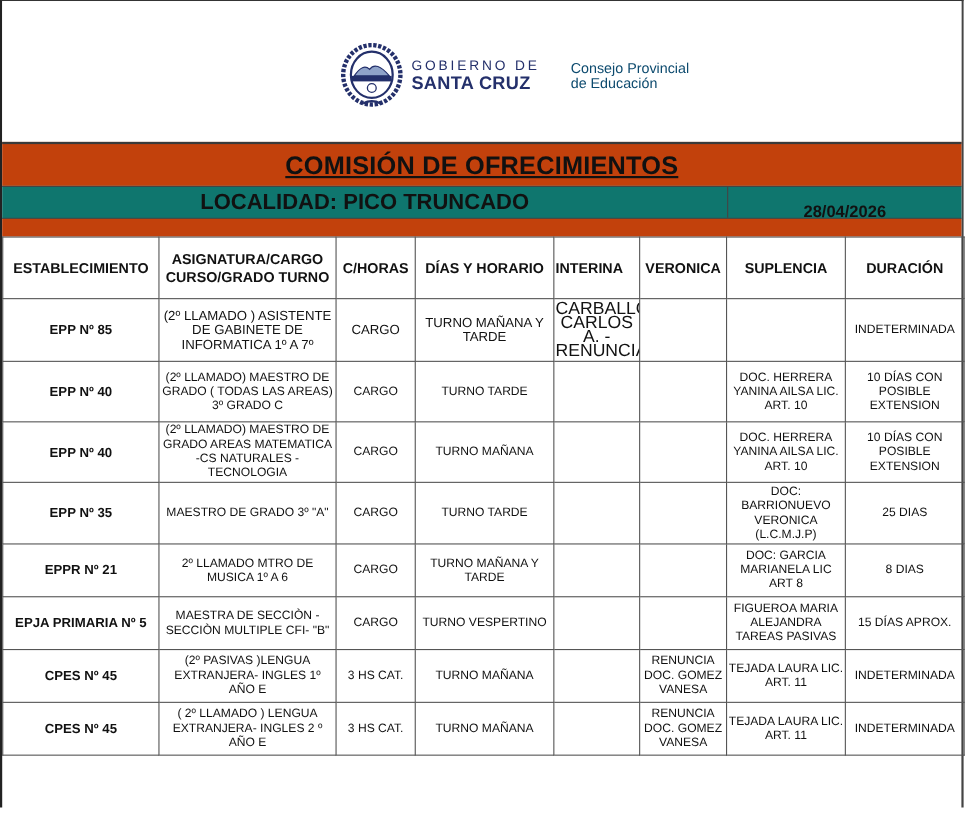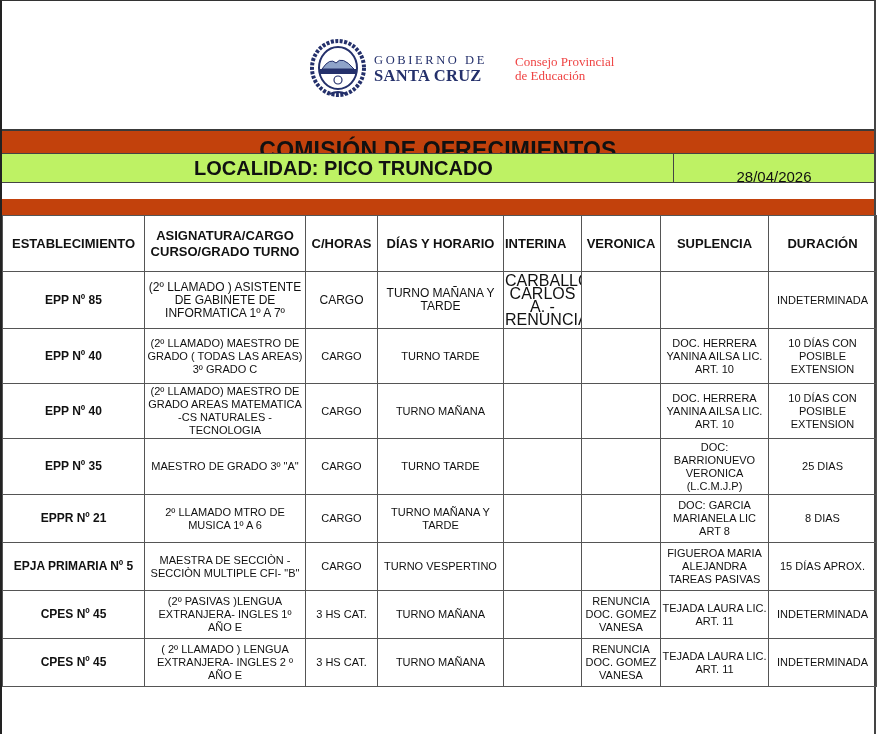--- a/index.html
+++ b/index.html
@@ -1,30 +1,30 @@
 <!DOCTYPE html>
 <html><head>
 <meta charset="utf-8">
 <style>
   html, body { margin: 0; padding: 0; background: #ffffff; }
   body { width: 881px; height: 747px; position: relative; overflow: hidden; font-family: "Liberation Sans", sans-serif; }
   .sheet { position: absolute; left: 0; top: 0; width: 876px; height: 734px; border-left: 2px solid #222; border-right: 2px solid #444; border-top: 1px solid #333; box-sizing: border-box; }
   .header { position: absolute; left: 0; top: 0; width: 100%; height: 128px; background: #fff; }
-  .logo-wrap { position: absolute; left: 306px; top: 38px; display: flex; align-items: center; font-family: Liberation Serif, serif; }
+  .logo-wrap { position: absolute; left: 306px; top: 38px; display: flex; align-items: center; }
   .crest { width: 60px; height: 60px; }
   .gob { margin-left: 6px; color: #24306b; line-height: 1; }
   .gob .l1 { font-size: 12.5px; letter-spacing: 2.6px; font-weight: normal; }
   .gob .l2 { font-size: 16.5px; font-weight: bold; letter-spacing: 0.3px; margin-top: 2px; }
-  .cpe { margin-left: 28px; color: #ef4444; font-size: 13px; line-height: 14px; }
+  .cpe { margin-left: 28px; color: #0c4a6e; font-size: 13px; line-height: 14px; }
   .bar { position: absolute; left: 0; width: 100%; background: #c2410c; }
   .bar-title { top: 128px; height: 40px; border-top: 2px solid #3a3a3a; box-sizing: border-box; display: flex; align-items: center; justify-content: center; }
   .bar-title span { font-size: 23px; font-weight: bold; color: #111; text-decoration: underline; letter-spacing: 0.2px; }
-  .loc-row { position: absolute; left: 0; top: 152px; width: 100%; height: 30px; border-top: 1px solid #444; border-bottom: 1px solid #444; box-sizing: border-box; background: #bef264; display: flex; padding-left: 12px; }
+  .loc-row { position: absolute; left: 0; top: 168px; width: 100%; height: 30px; border-top: 1px solid #444; border-bottom: 1px solid #444; box-sizing: border-box; background: #0f766e; display: flex; }
   .loc-row .loc { width: 659px; border-right: 1px solid #444; display: flex; align-items: center; justify-content: center; font-weight: bold; font-size: 20px; color: #111; }
-  .loc-row .date { flex: 1; display: flex; align-items: center; justify-content: center; font-weight: normal; font-size: 15px; color: #111; margin-top: 16px; }
+  .loc-row .date { flex: 1; display: flex; align-items: center; justify-content: center; font-weight: bold; font-size: 15px; color: #111; margin-top: 16px; }
   .bar-thin { top: 198px; height: 16px; }
   table.grid { position: absolute; left: 0; top: 214px; border-collapse: collapse; table-layout: fixed; width: 874px; }
   table.grid th, table.grid td { border: 1.5px solid #555; text-align: center; vertical-align: middle; padding: 0 1px; color: #111; overflow: hidden; }
   table.grid th { font-size: 13px; font-weight: bold; height: 55px; line-height: 16px; }
   table.grid td { font-size: 11px; line-height: 13px; }
   table.grid td.est { font-size: 12px; font-weight: bold; }
   table.grid td.left { text-align: left; }
   table.grid tr { }
   .cw0 { width: 142px; } .cw1 { width: 161px; } .cw2 { width: 72px; } .cw3 { width: 126px; }
   .cw4 { width: 78px; } .cw5 { width: 79px; } .cw6 { width: 108px; } .cw7 { width: 108px; }

